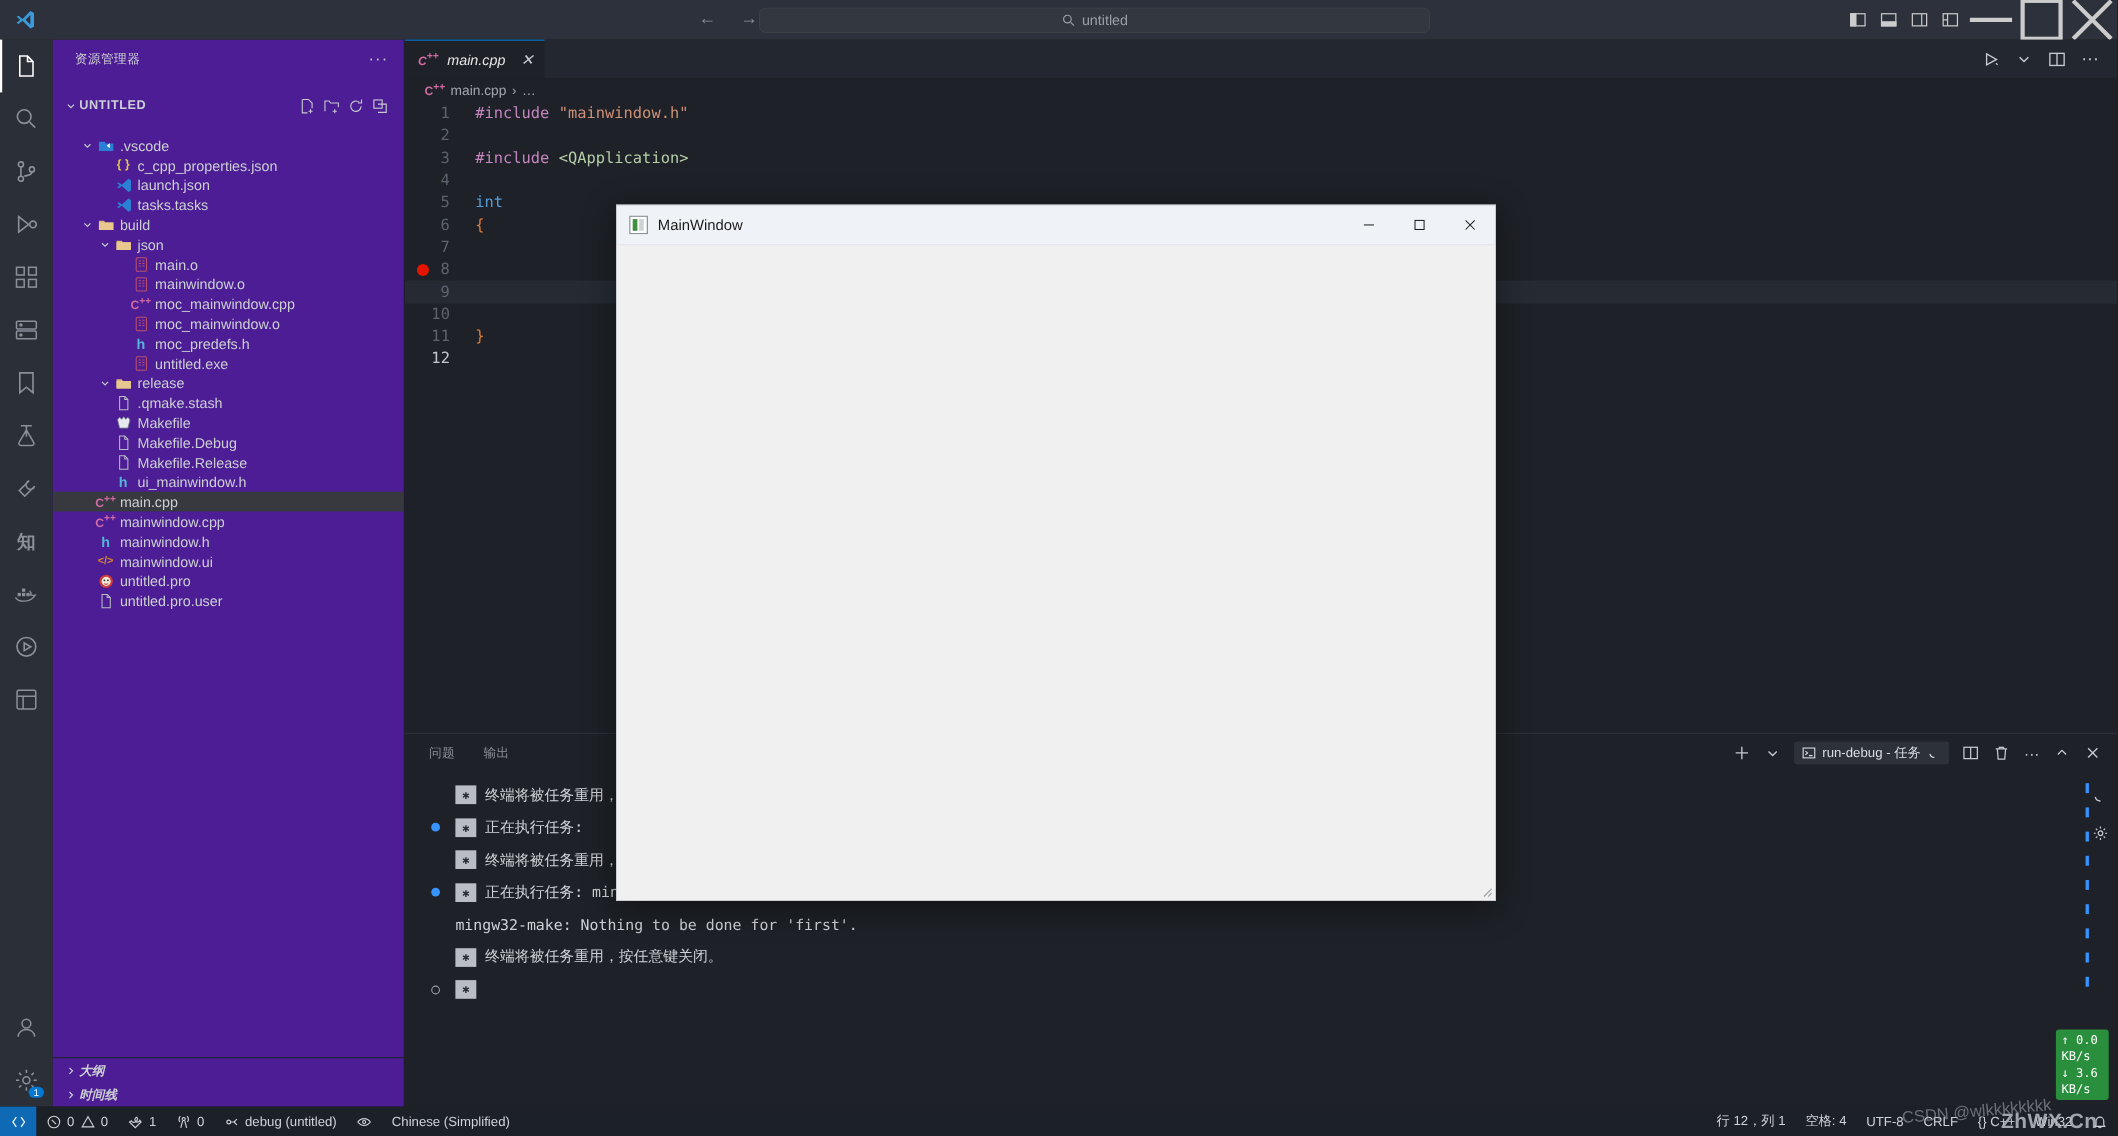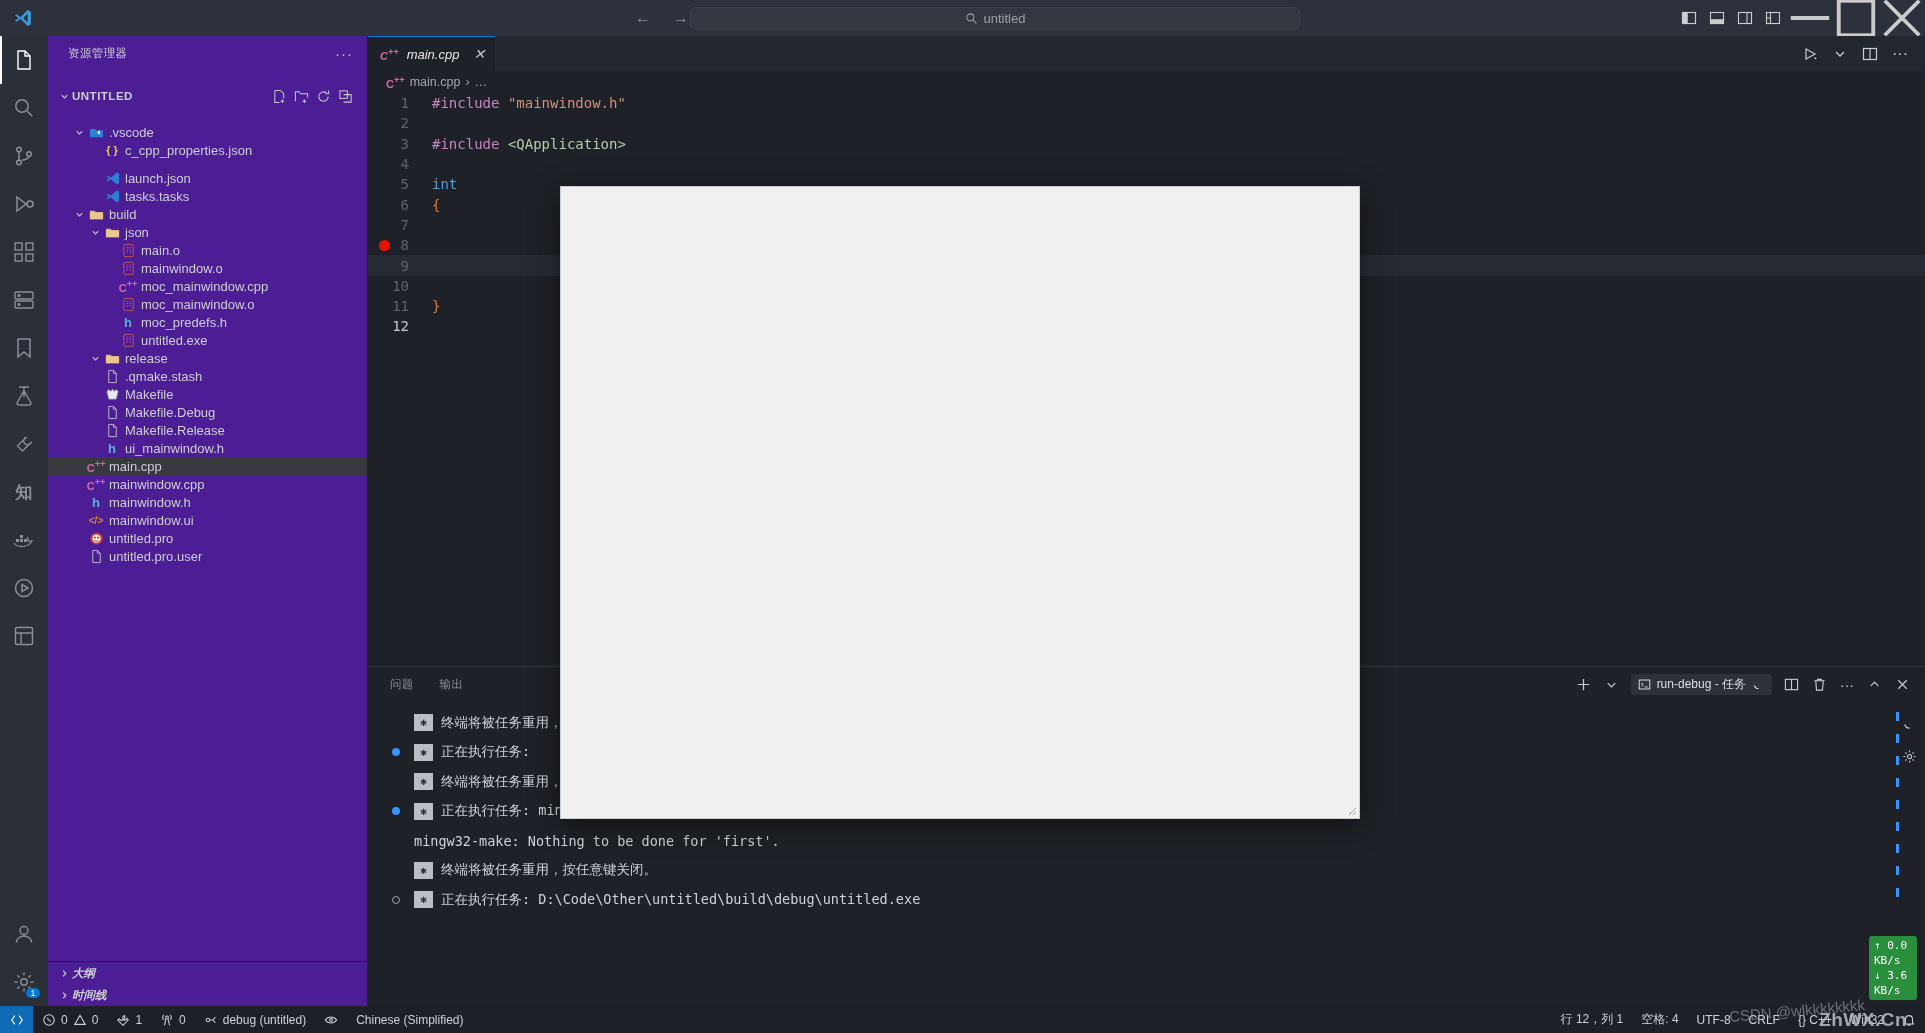--- a/index.html
+++ b/index.html
@@ -438,21 +438,21 @@
           </span>
           <span class="label">.vscode</span>
         </div>
         <div class="row" style="padding-left: 40px;">
           <span class="chev"></span>
           <span class="ficon">
             <span style="color:#e7c84b;font-size:11px;">{ }</span>
           </span>
           <span class="label">c_cpp_properties.json</span>
         </div>
-        <div class="row" style="padding-left: 40px; margin-top: 10px;">
+        <div class="row" style="padding-left: 40px;">
           <span class="chev"></span>
           <span class="ficon">
             <svg viewBox="0 0 16 16">
               <path d="M12.5 1.5L6.2 7.3 3.3 5.2 1.5 6l2.6 2L1.5 10l1.8.8 2.9-2.1 6.3 5.8L15 13V3z" fill="#2b7fd4"></path>
             </svg>
           </span>
           <span class="label">launch.json</span>
         </div>
         <div class="row" style="padding-left: 40px;">
           <span class="chev"></span>
@@ -837,21 +837,20 @@
             <div class="tline">
               <span>mingw32-make: Nothing to be done for 'first'.</span>
             </div>
             <div class="tline">
               <span class="star">✱</span>
               <span>终端将被任务重用，按任意键关闭。</span>
             </div>
             <div class="tline">
               <span class="dot dot-hollow"></span>
               <span class="star">✱</span>
-              <span>正在执行任务: D:\Code\Other\untitled\build\debug\untitled.exe</span>
             </div>
           </div>
         <div class="term-right">
           <div class="term-scroll">
               <span class="tick" style="top: 0px;"></span>
               <span class="tick" style="top: 22px;"></span>
               <span class="tick" style="top: 44px;"></span>
               <span class="tick" style="top: 66px;"></span>
               <span class="tick" style="top: 88px;"></span>
               <span class="tick" style="top: 110px;"></span>
@@ -952,18 +951,45 @@
           <path d="M4 11V7a4 4 0 018 0v4l1 1.5H3z"></path>
           <path d="M6.5 12.5a1.5 1.5 0 003 0"></path>
         </svg>
     </div>
   </div>
   <div class="watermark">ZhWX.Cn</div>
   <div class="watermark2">CSDN @wlkkkkkkkk</div>
 </div>
 
 <div class="qtwin">
+  <div class="qt-title">
+    <span class="qt-ico">
+      <svg viewBox="0 0 16 16">
+          <rect x="0.5" y="0.5" width="15" height="15" fill="#fff" stroke="#7b8190"></rect>
+          <rect x="3" y="3" width="4" height="10" fill="#3f8f3f"></rect>
+          <rect x="8.5" y="3" width="4" height="10" fill="#cfd3d8"></rect>
+        </svg>
+    </span>
+    <span class="qt-name">MainWindow</span>
+    <span class="qt-ctrls">
+      <span class="qt-btn">
+        <svg viewBox="0 0 12 12" stroke="currentColor" stroke-width="1">
+            <path d="M1 6h10"></path>
+          </svg>
+      </span>
+      <span class="qt-btn">
+        <svg viewBox="0 0 12 12" fill="none" stroke="currentColor" stroke-width="1">
+            <rect x="1.5" y="1.5" width="9" height="9"></rect>
+          </svg>
+      </span>
+      <span class="qt-btn close">
+        <svg viewBox="0 0 12 12" stroke="currentColor" stroke-width="1">
+            <path d="M1.5 1.5l9 9M10.5 1.5l-9 9"></path>
+          </svg>
+      </span>
+    </span>
+  </div>
   <div class="qt-body">
     <svg class="qt-grip" viewBox="0 0 12 12">
       <path d="M11 4L4 11M11 8l-3 3" stroke="#9aa0a8" stroke-width="1"></path>
     </svg>
   </div>
 </div>
 
 </body></html>

